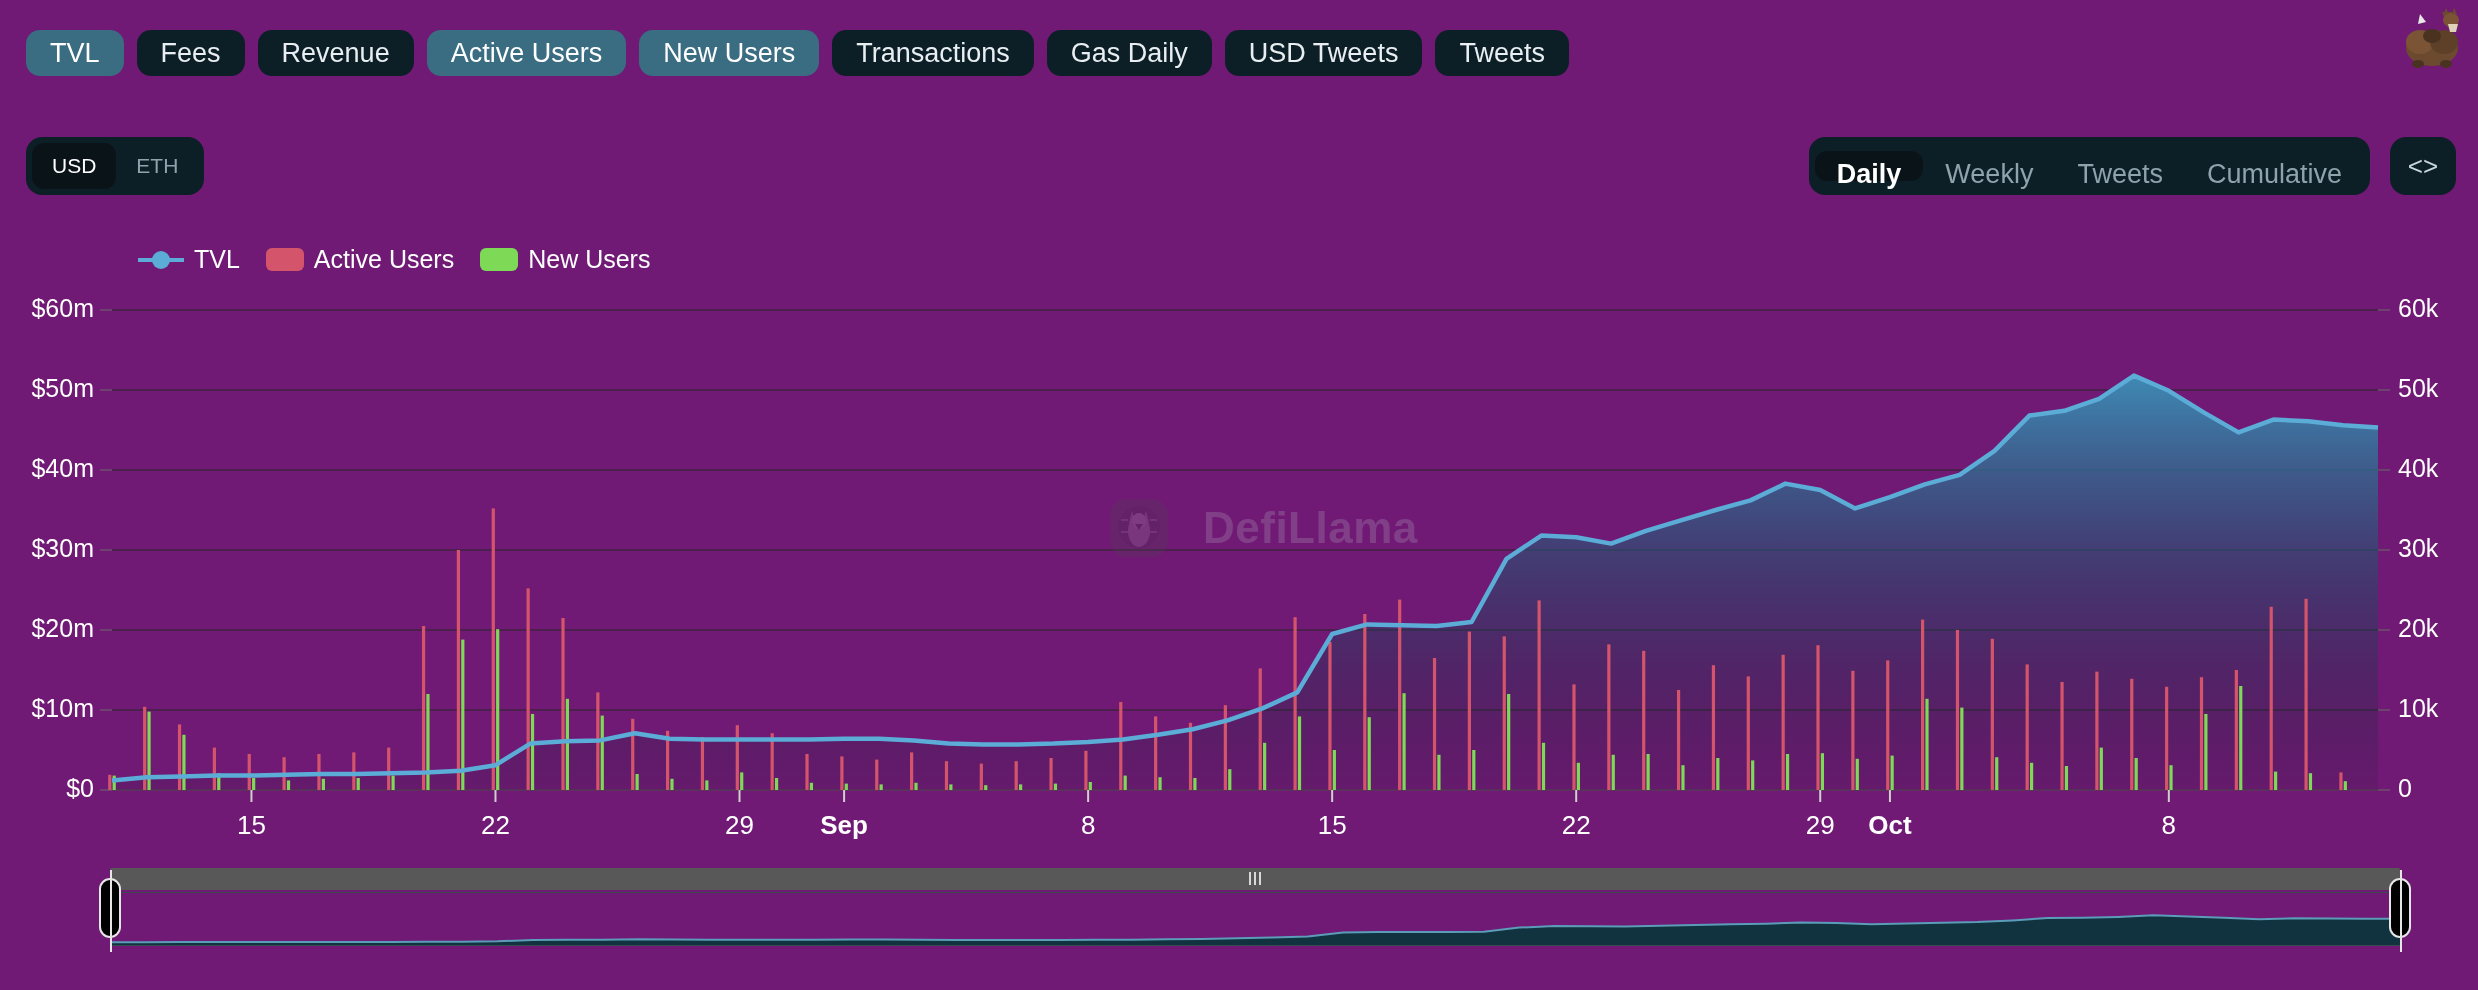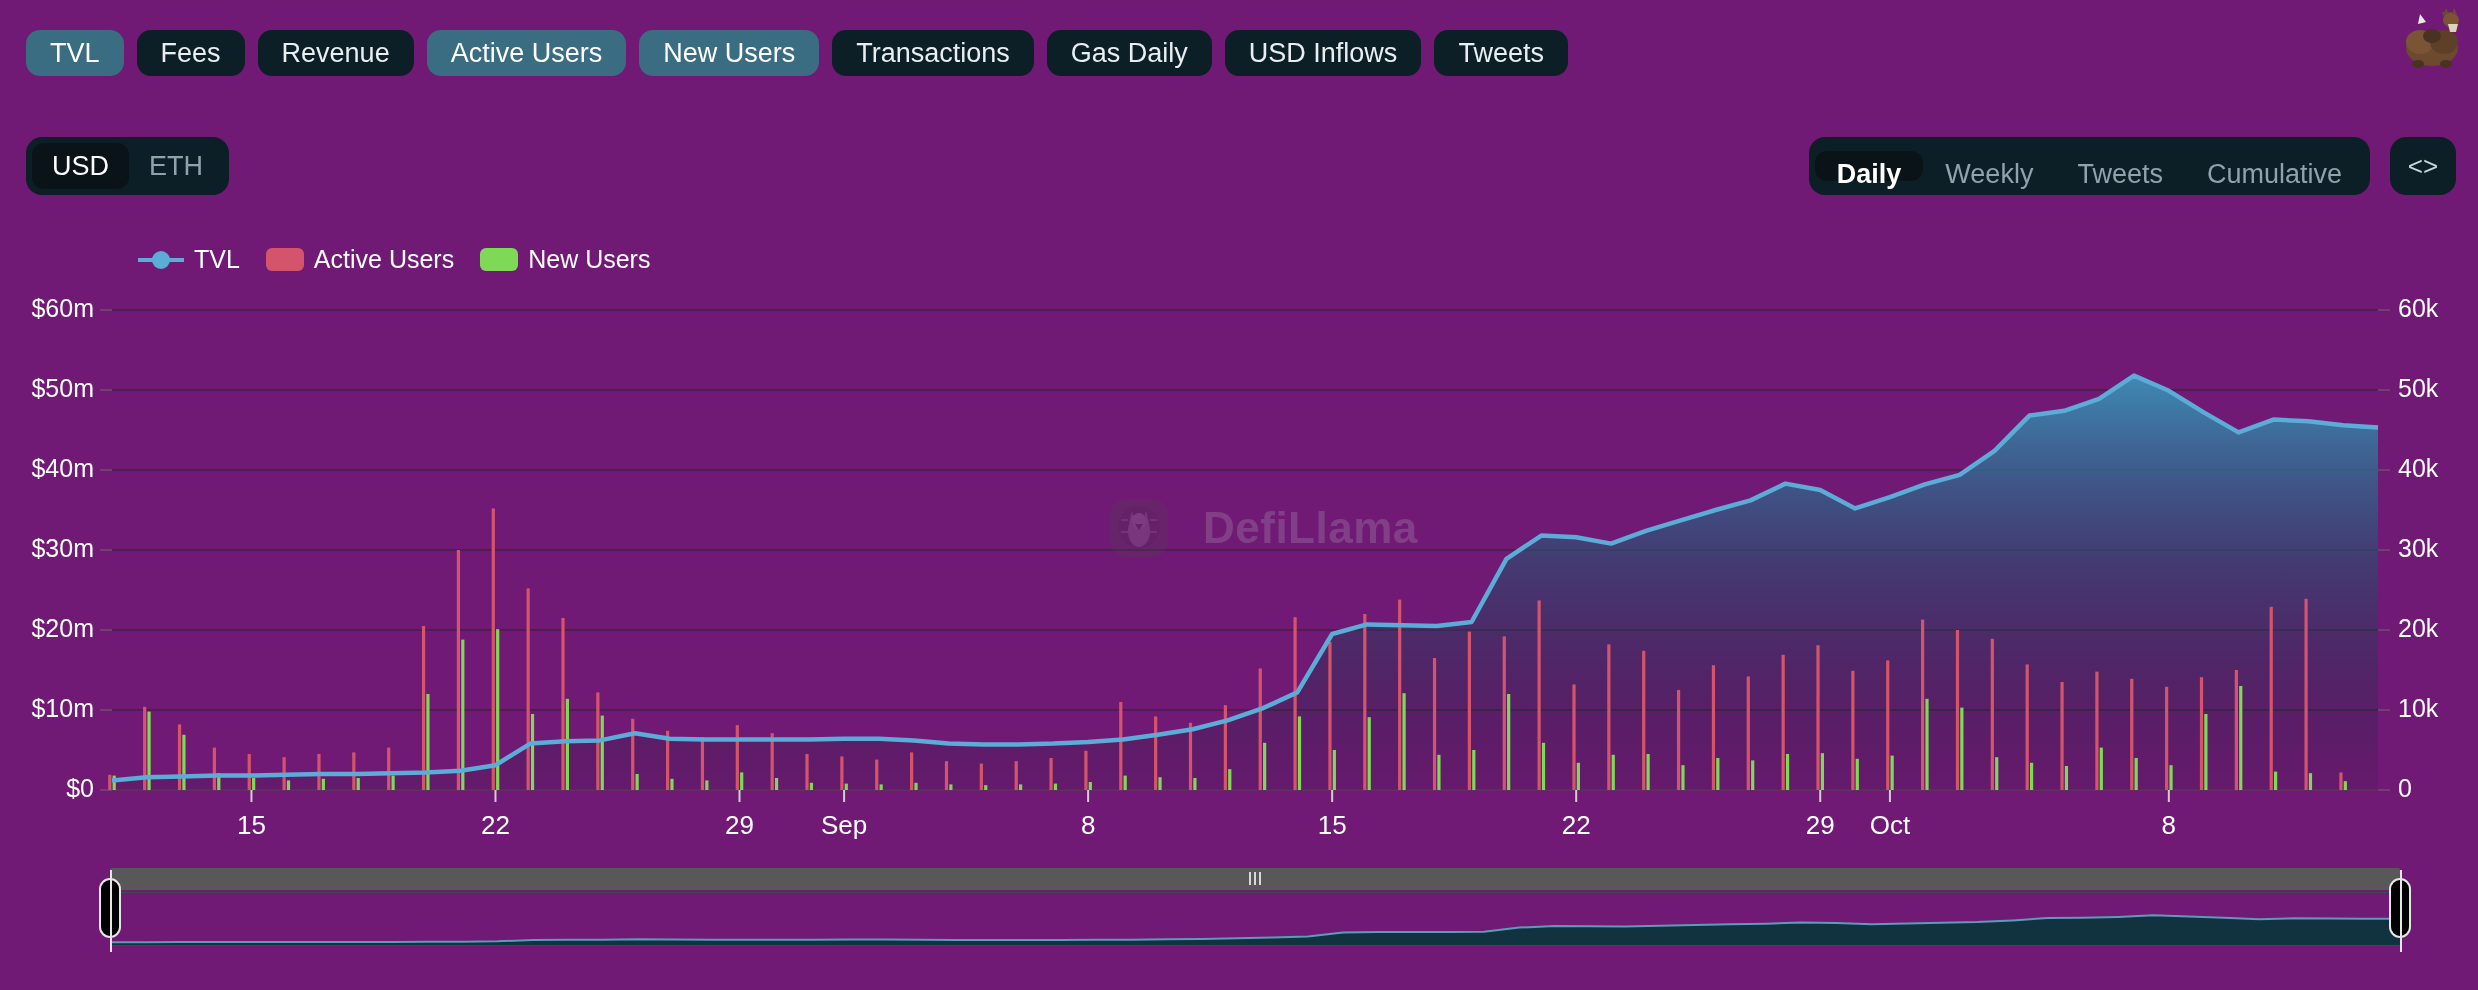--- a/index.html
+++ b/index.html
@@ -63,21 +63,21 @@
     background: #0d1f26;
     border-radius: 16px;
     padding: 6px;
     height: 58px;
   }
   .currency-opt {
     height: 46px;
     line-height: 46px;
     padding: 0 20px;
     border-radius: 12px;
-    font-size: 27px;
+    font-size: 21px;
     color: #8fa3ad;
     cursor: pointer;
   }
   .currency-opt.active {
     background: #0a1418;
     color: #ffffff;
   }
 
   
   .interval-toggle {
@@ -180,21 +180,21 @@
     white-space: nowrap;
   }
   .y-left { text-align: right; }
   .x-label {
     position: absolute;
     color: #ffffff;
     font-size: 26px;
     transform: translateX(-50%);
     white-space: nowrap;
   }
-  .x-label.bold { font-weight: normal; text-align: right; }
+  .x-label.bold { font-weight: bold; text-align: right; }
 
   
   .watermark {
     position: absolute;
     left: 1108px;
     top: 497px;
     display: flex;
     align-items: center;
     gap: 14px;
     opacity: 0.22;
@@ -272,21 +272,21 @@
 <div class="app">
 
   <div class="metric-tabs" id="metric-tabs">
       <button class="metric-tab active">TVL</button>
       <button class="metric-tab">Fees</button>
       <button class="metric-tab">Revenue</button>
       <button class="metric-tab active">Active Users</button>
       <button class="metric-tab active">New Users</button>
       <button class="metric-tab">Transactions</button>
       <button class="metric-tab">Gas Daily</button>
-      <button class="metric-tab">USD Inflows</button>
+      <button class="metric-tab">USD Tweets</button>
       <button class="metric-tab">Tweets</button>
     </div>
 
   <div class="avatar">
     <svg width="74" height="68" viewBox="0 0 74 68">
       <ellipse cx="36" cy="46" rx="26" ry="18" fill="#6b4a2f"></ellipse>
       <ellipse cx="24" cy="40" rx="14" ry="12" fill="#7a5435"></ellipse>
       <ellipse cx="48" cy="40" rx="14" ry="12" fill="#5e4028"></ellipse>
       <ellipse cx="36" cy="34" rx="9" ry="7" fill="#4a3220"></ellipse>
       <path d="M46 10 L52 26 L60 24 L56 10 Z" fill="#6b4a2f"></path>

